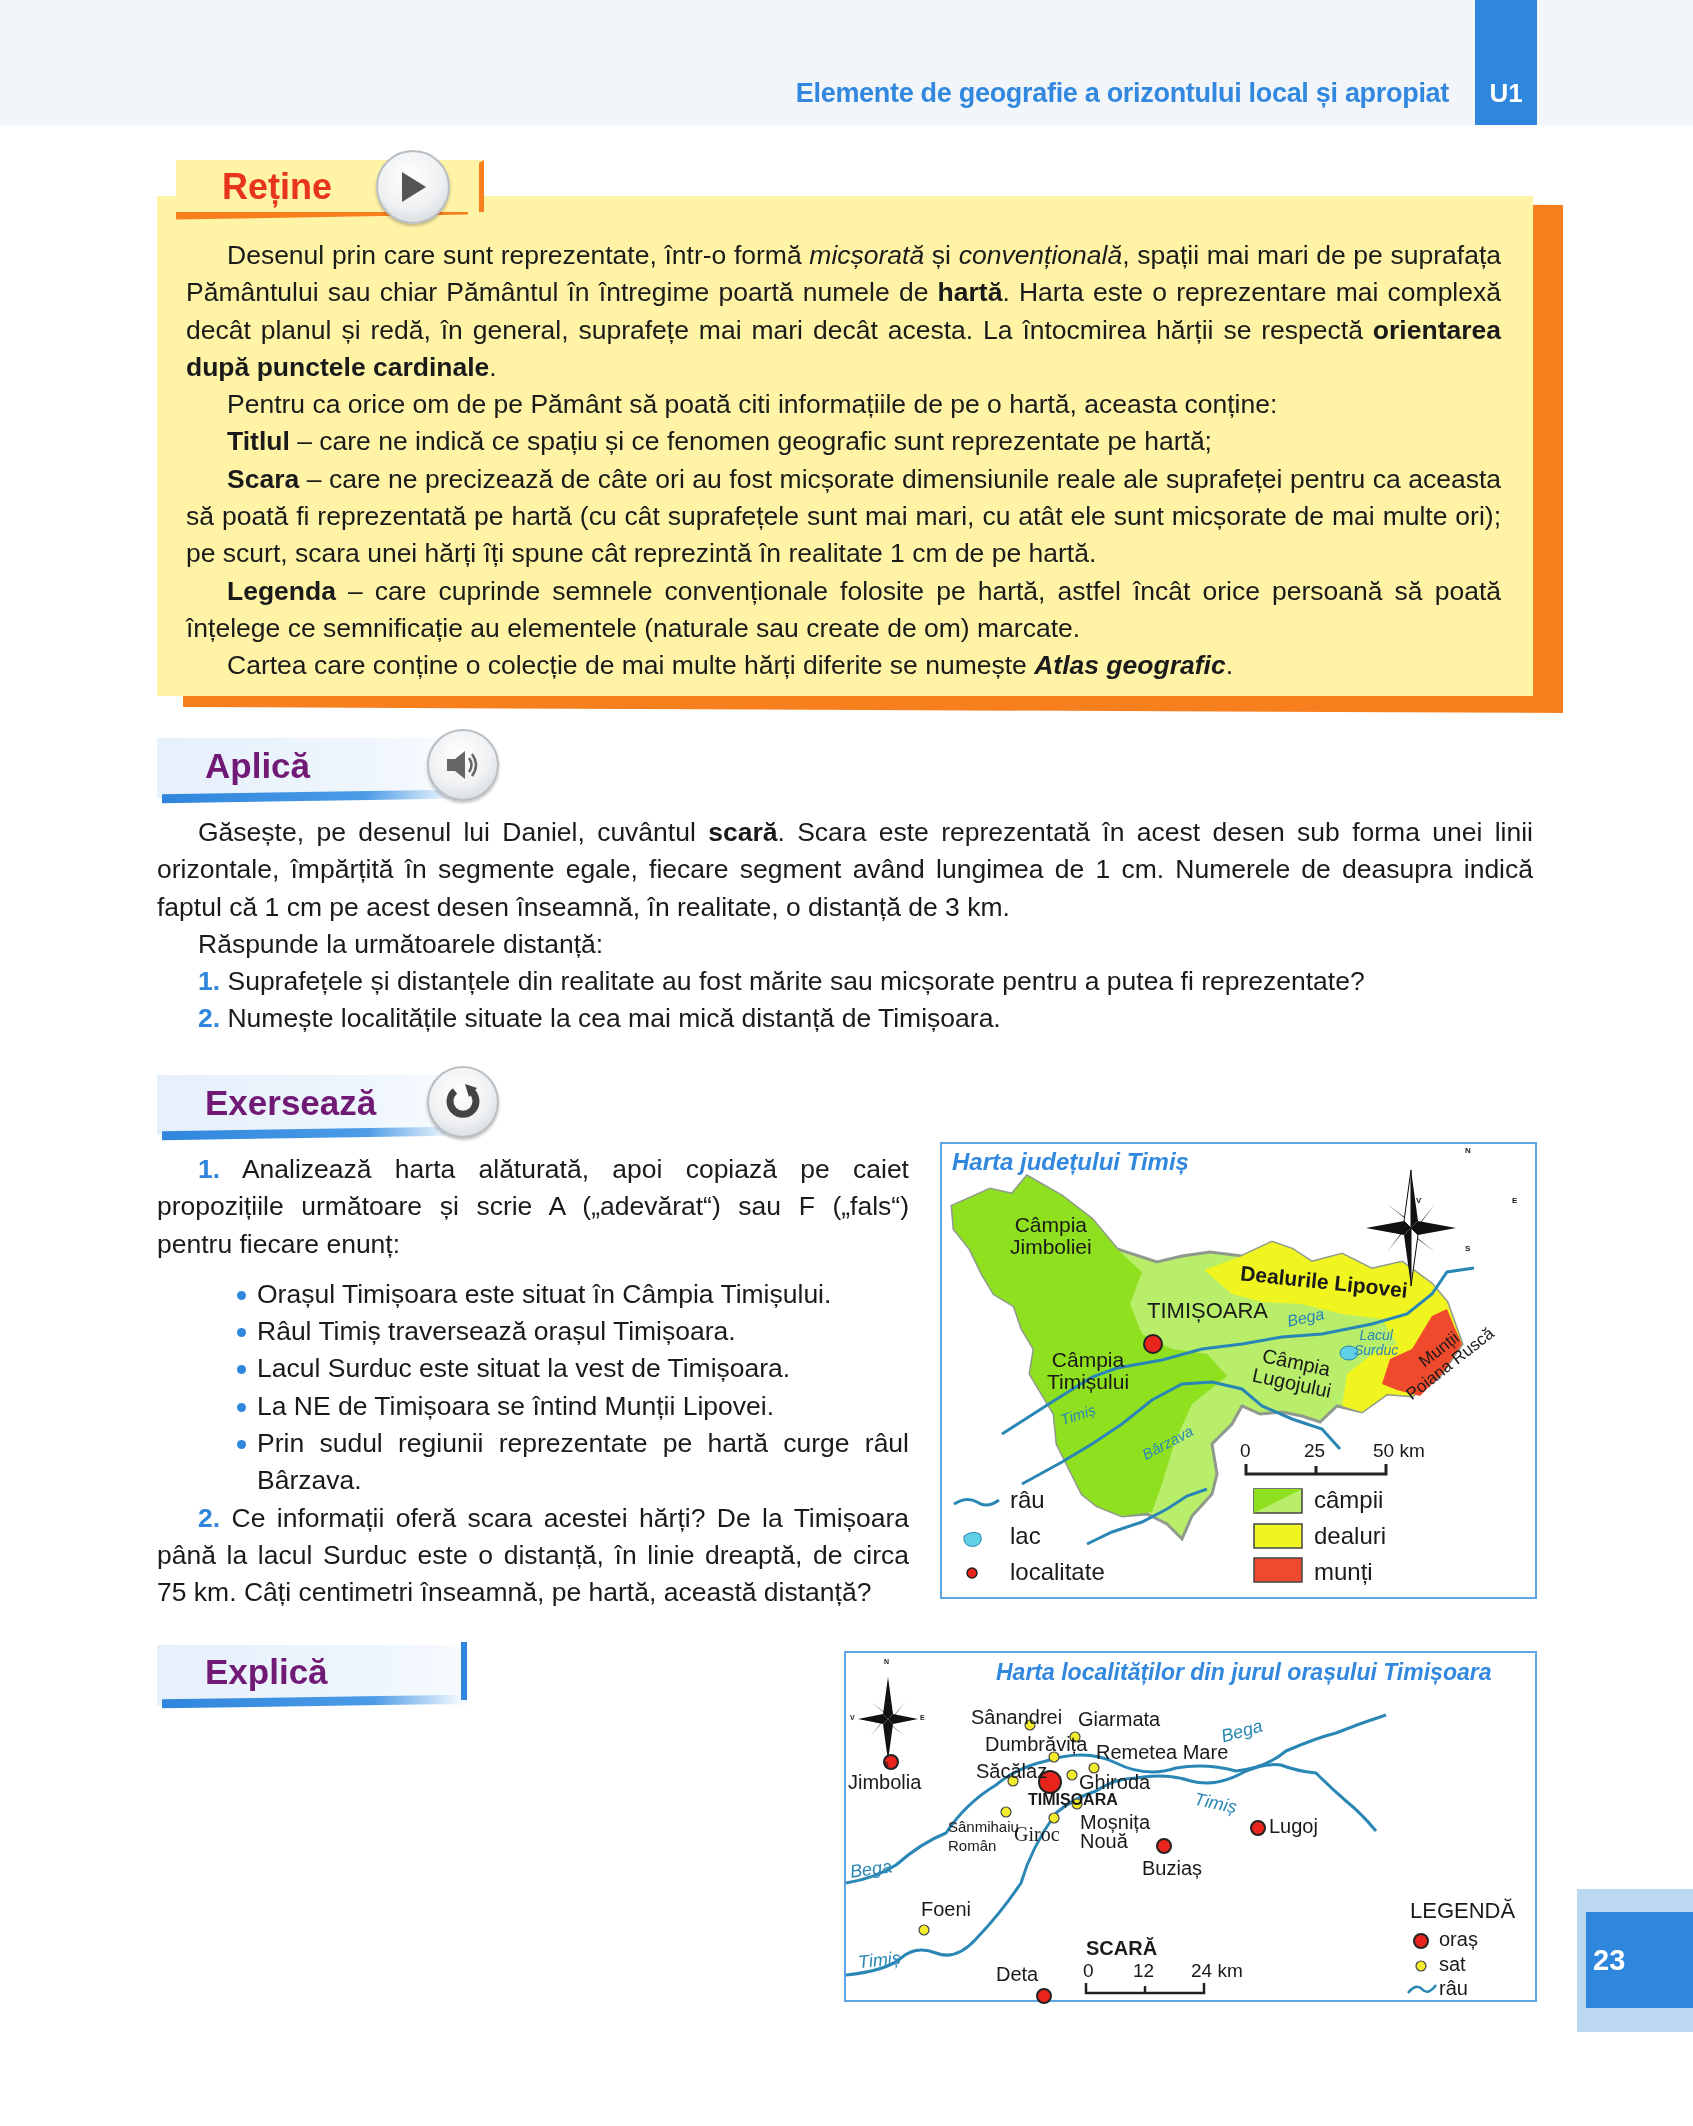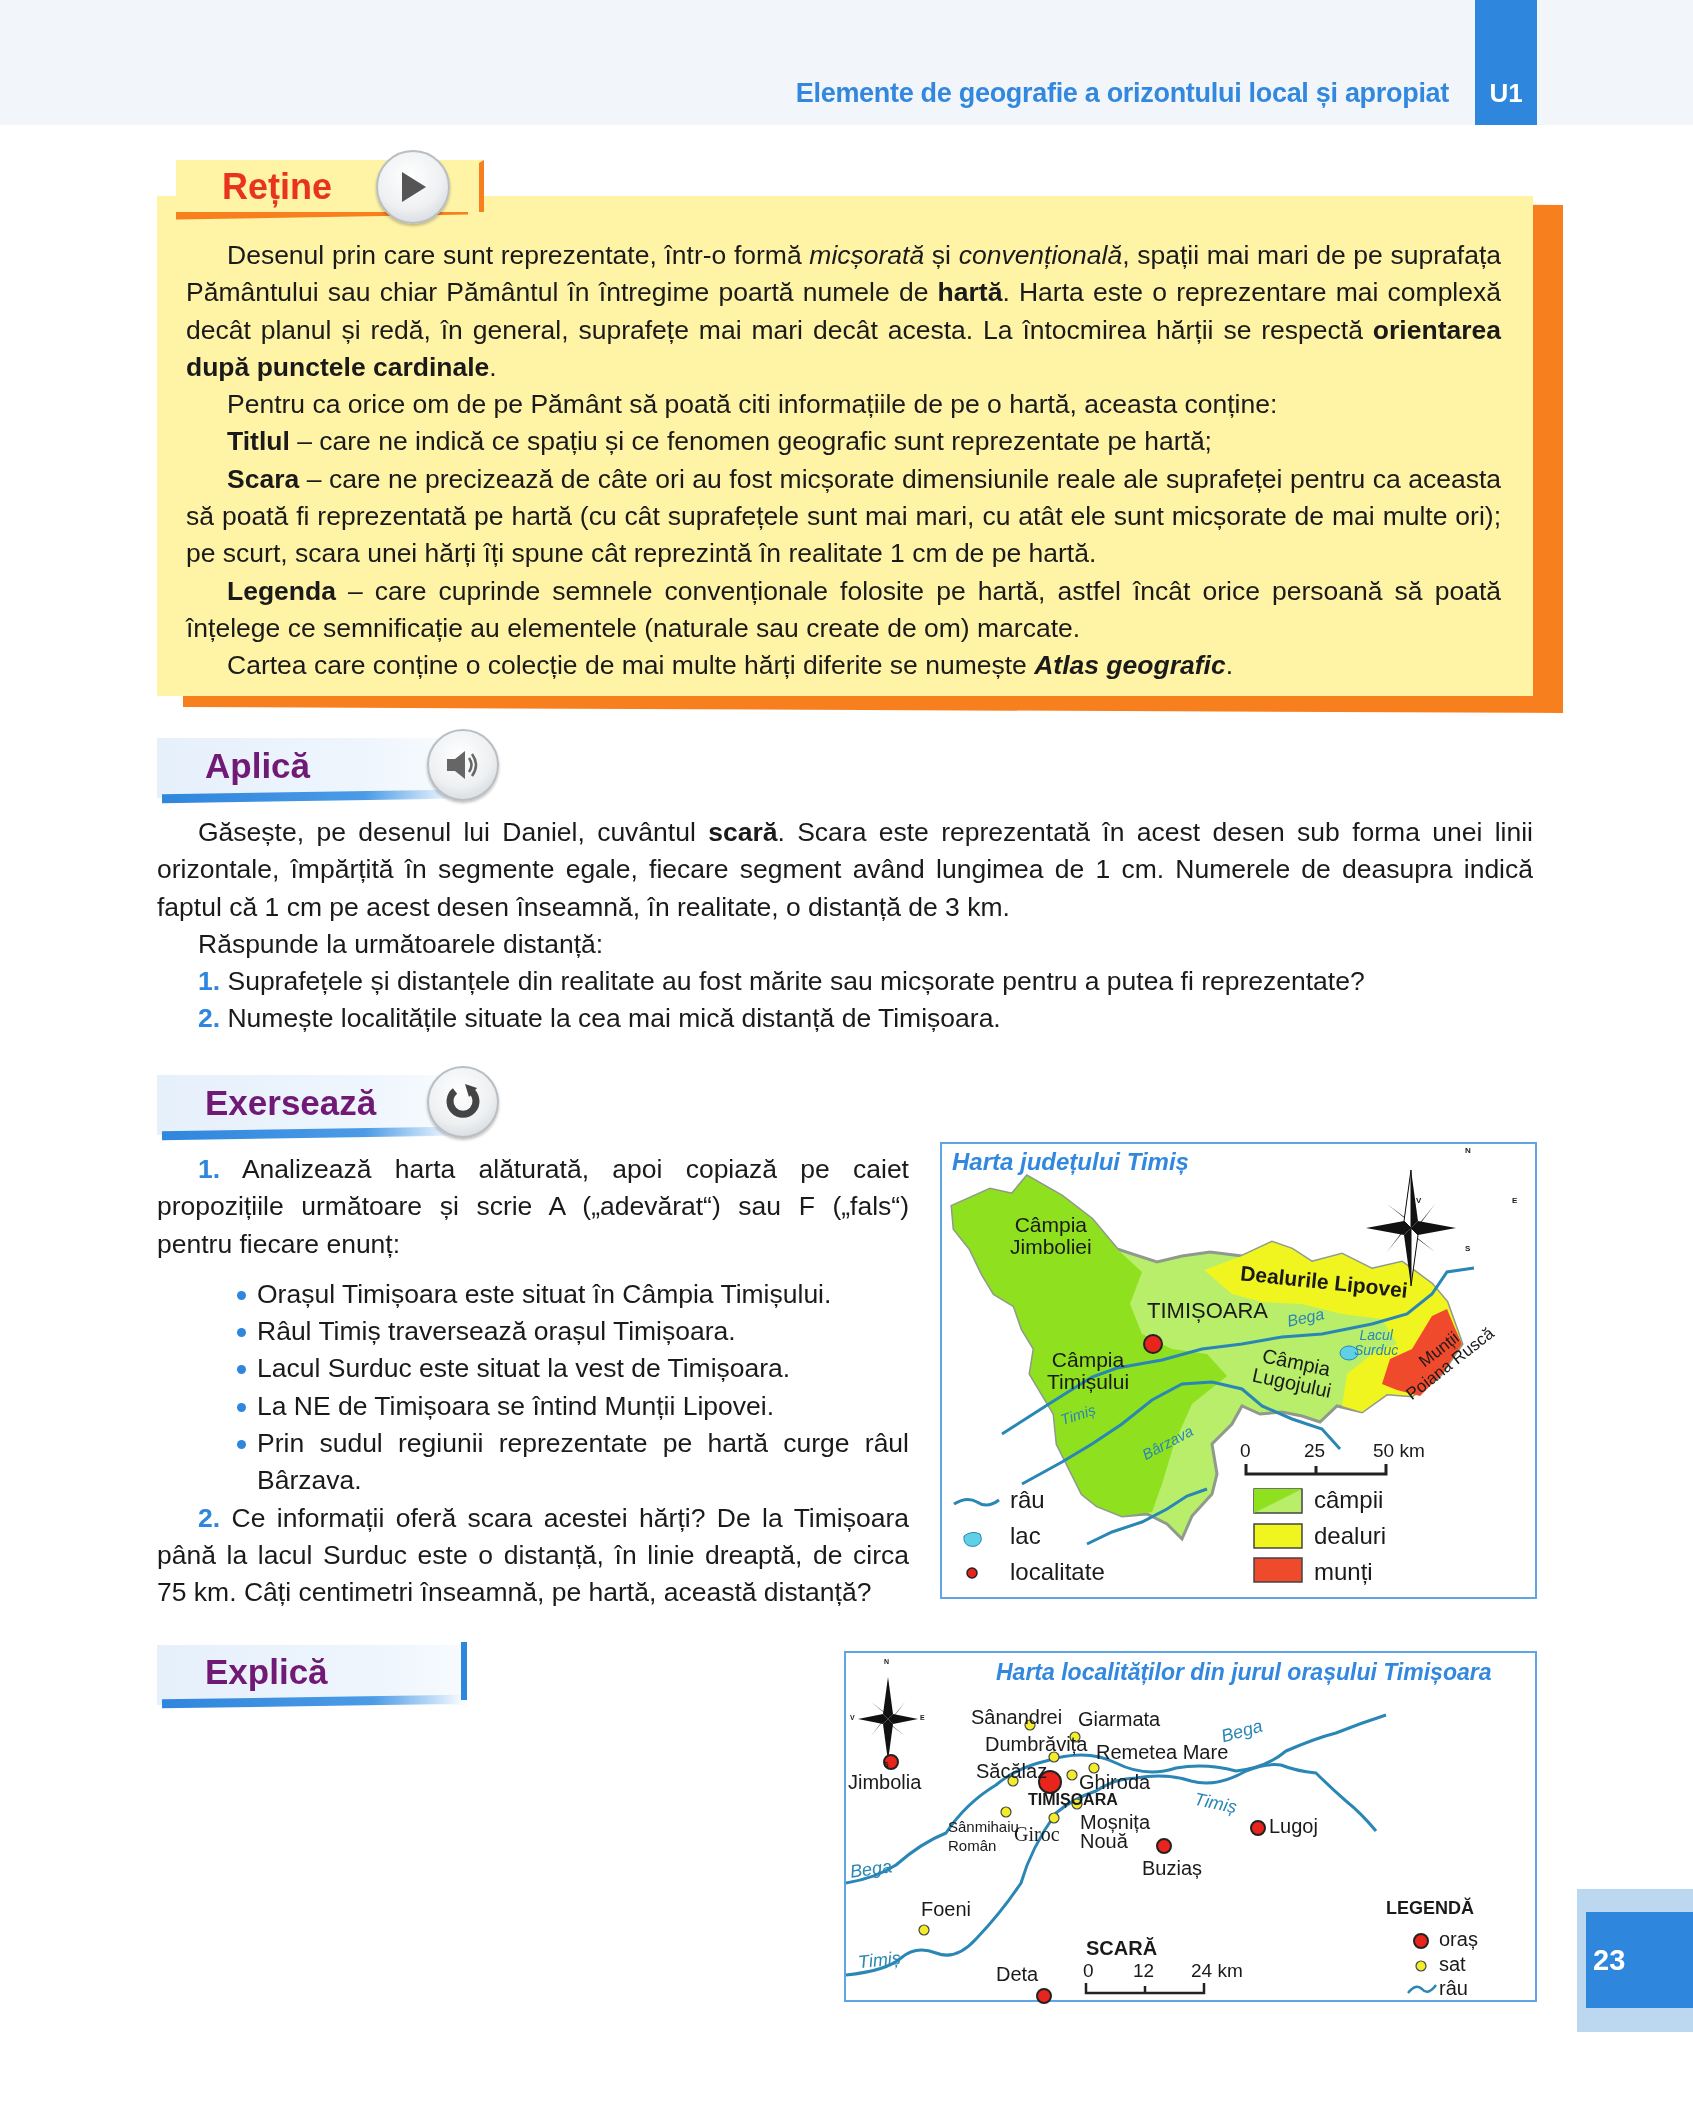--- a/index.html
+++ b/index.html
@@ -264,21 +264,21 @@
   <div style="position:absolute; left:75px; top:245px; font-size:20px;">Foeni</div>
   <div style="position:absolute; left:150px; top:310px; font-size:20px;">Deta</div>
   <div style="position:absolute; left:375px; top:68px; font-size:18px; font-style:italic; color:#2a86b4; transform:rotate(-16deg);">Bega</div>
   <div style="position:absolute; left:348px; top:140px; font-size:18px; font-style:italic; color:#2a86b4; transform:rotate(12deg);">Timiș</div>
   <div style="position:absolute; left:4px; top:206px; font-size:18px; font-style:italic; color:#2a86b4; transform:rotate(-8deg);">Bega</div>
   <div style="position:absolute; left:12px; top:297px; font-size:18px; font-style:italic; color:#2a86b4; transform:rotate(-6deg);">Timiș</div>
   <div style="position:absolute; left:240px; top:284px; font-size:20px; font-weight:bold;">SCARĂ</div>
   <div style="position:absolute; left:237px; top:307px; font-size:19px;">0</div>
   <div style="position:absolute; left:287px; top:307px; font-size:19px;">12</div>
   <div style="position:absolute; left:345px; top:307px; font-size:19px;">24 km</div>
-  <div style="position:absolute; left:540px; top:245px; font-size:18px; font-weight:bold;">LEGENDĂ</div>
+  <div style="position:absolute; left:564px; top:245px; font-size:22px; font-weight:normal;">LEGENDĂ</div>
   <div style="position:absolute; left:593px; top:275px; font-size:20px;">oraș</div>
   <div style="position:absolute; left:593px; top:300px; font-size:20px;">sat</div>
   <div style="position:absolute; left:593px; top:324px; font-size:20px;">râu</div>
 </div>
 
 <div class="pn-outer"></div>
 <div class="pn-inner">
     <span>23</span>
   </div>
 

